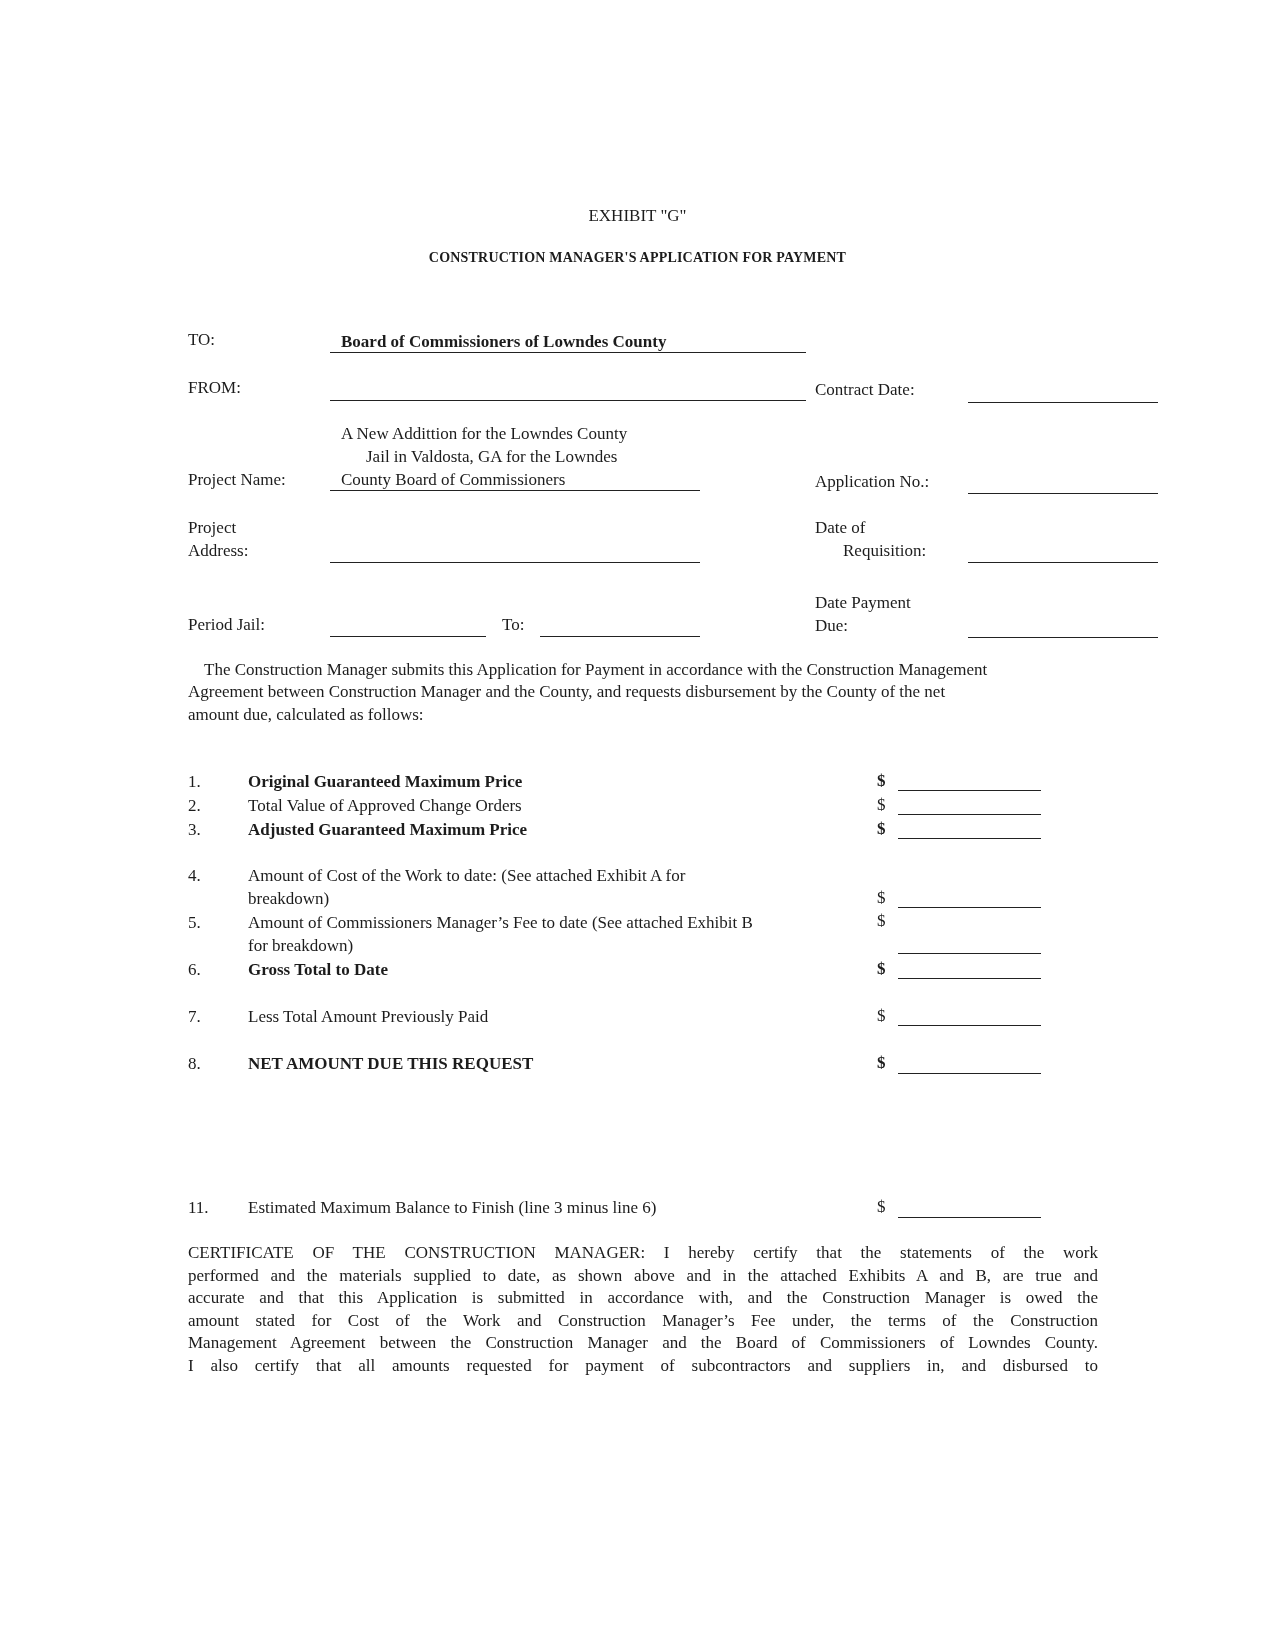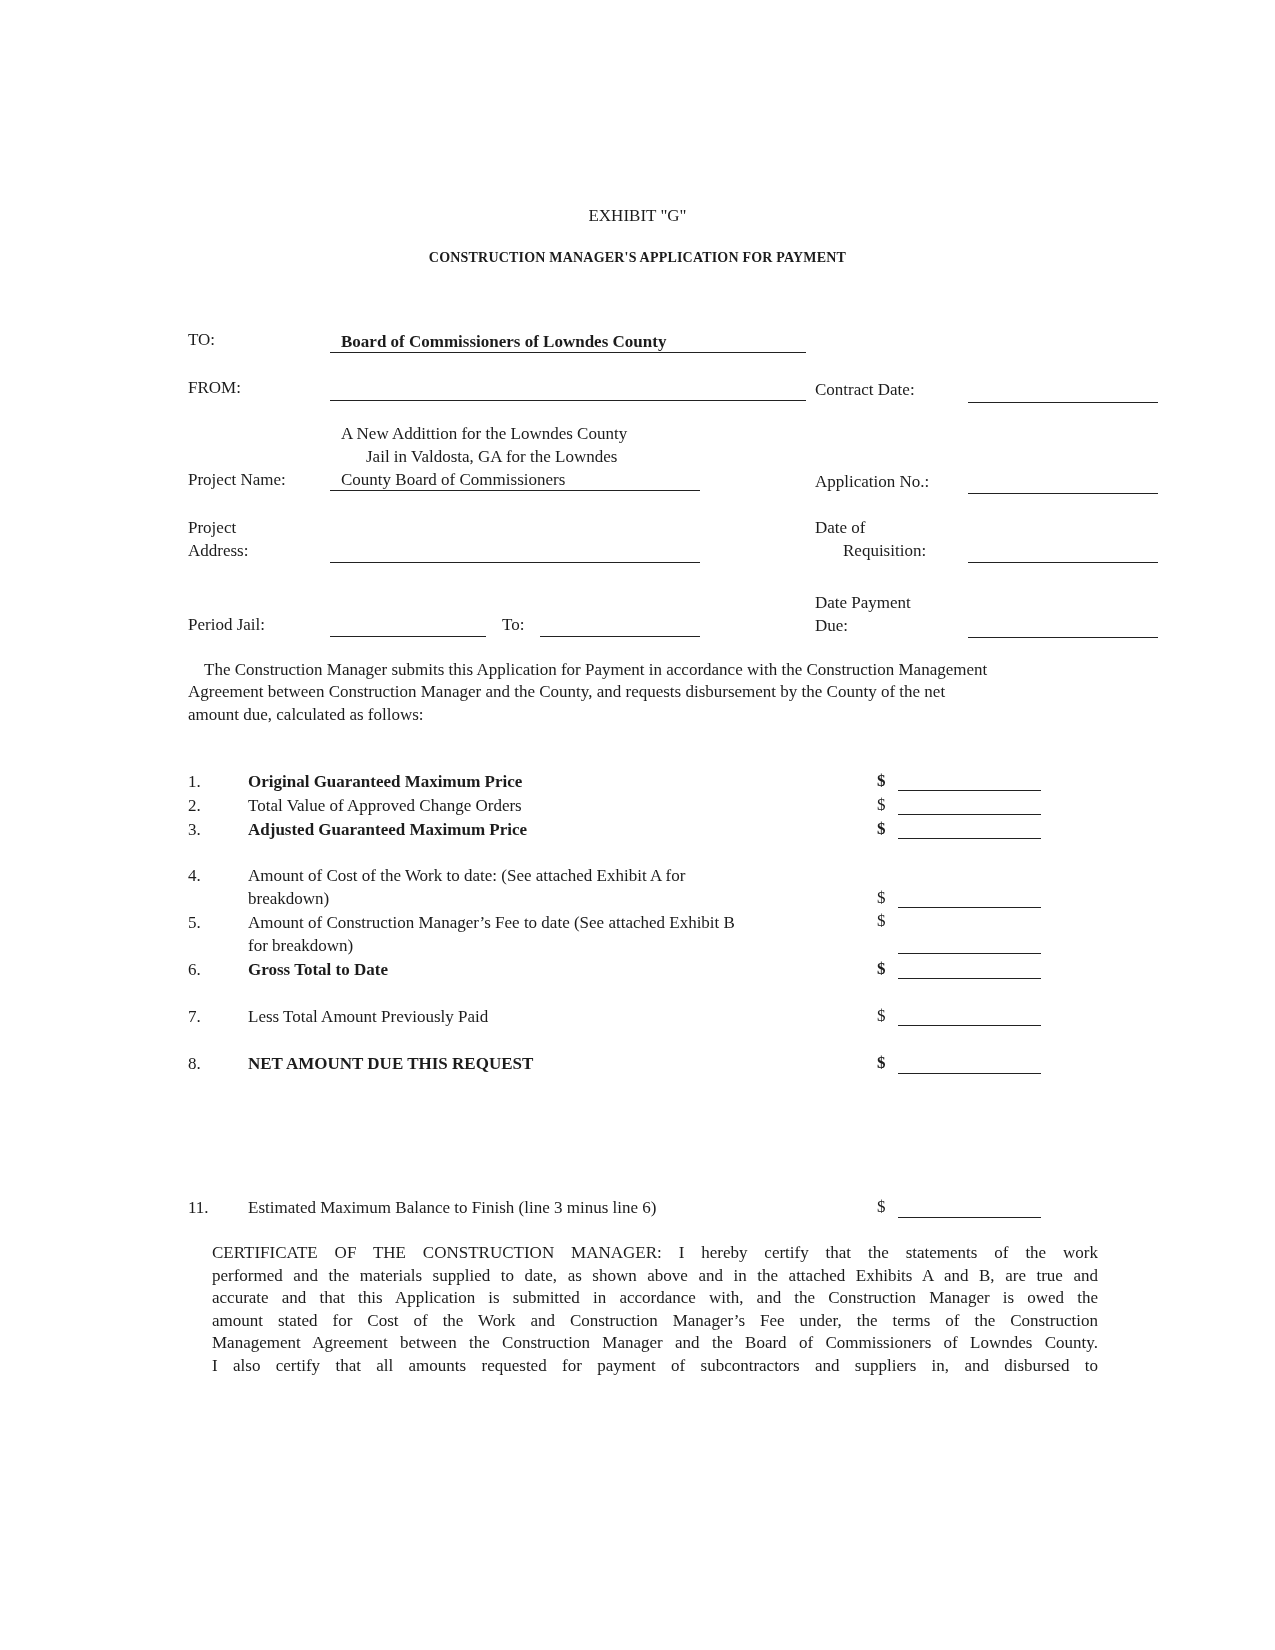--- a/index.html
+++ b/index.html
@@ -12,21 +12,21 @@
     .center { left: 0; width: 1275px; text-align: center; }
     .title1 { top: 206px; font-size: 17px; }
     .title2 { top: 250px; font-size: 14px; font-weight: bold; letter-spacing: 0.2px; }
     .label { font-size: 17px; }
     .line { position: absolute; height: 0; border-bottom: 1.3px solid #222; }
     .bold { font-weight: bold; }
     .num { position: absolute; font-size: 17px; }
     .desc { position: absolute; font-size: 17px; line-height: 23px; }
     .dollar { position: absolute; font-size: 17px; }
     .para { position: absolute; left: 188px; width: 910px; font-size: 17px; line-height: 22.5px; }
-    .justify { text-align: justify; text-align-last: justify; margin-left: 24px; }
+    .justify { text-align: justify; text-align-last: justify; }
     .pline { display: block; }
   </style>
 </head>
 <body>
 
 <div class="abs center title1">EXHIBIT "G"</div>
 <div class="abs center title2">CONSTRUCTION MANAGER'S APPLICATION FOR PAYMENT</div>
 
 <div class="abs label" style="left:188px; top:330px;">TO:</div>
 <div class="abs bold" style="left:341px; top:332px; font-size:17px;">Board of Commissioners of Lowndes County</div>
@@ -83,21 +83,21 @@
 <div class="dollar bold" style="left:877px; top:819px;">$</div>
 <div class="line" style="left:898px; top:838px; width:143px;"></div>
 
 <div class="num" style="left:188px; top:866px;">4.</div>
 <div class="desc" style="left:248px; top:864px;">Amount of Cost of the Work  to date: (See attached Exhibit A for</div>
 <div class="desc" style="left:248px; top:887px;">breakdown)</div>
 <div class="dollar" style="left:877px; top:888px;">$</div>
 <div class="line" style="left:898px; top:907px; width:143px;"></div>
 
 <div class="num" style="left:188px; top:913px;">5.</div>
-<div class="desc" style="left:248px; top:911px;">Amount of Construction Manager’s Fee to date (See attached Exhibit B</div>
+<div class="desc" style="left:248px; top:911px;">Amount of Commissioners Manager’s Fee to date (See attached Exhibit B</div>
 <div class="desc" style="left:248px; top:934px;">for breakdown)</div>
 <div class="dollar" style="left:877px; top:911px;">$</div>
 <div class="line" style="left:898px; top:953px; width:143px;"></div>
 
 <div class="num" style="left:188px; top:960px;">6.</div>
 <div class="desc bold" style="left:248px; top:958px;">Gross Total to Date</div>
 <div class="dollar bold" style="left:877px; top:959px;">$</div>
 <div class="line" style="left:898px; top:978px; width:143px;"></div>
 
 <div class="num" style="left:188px; top:1007px;">7.</div>

